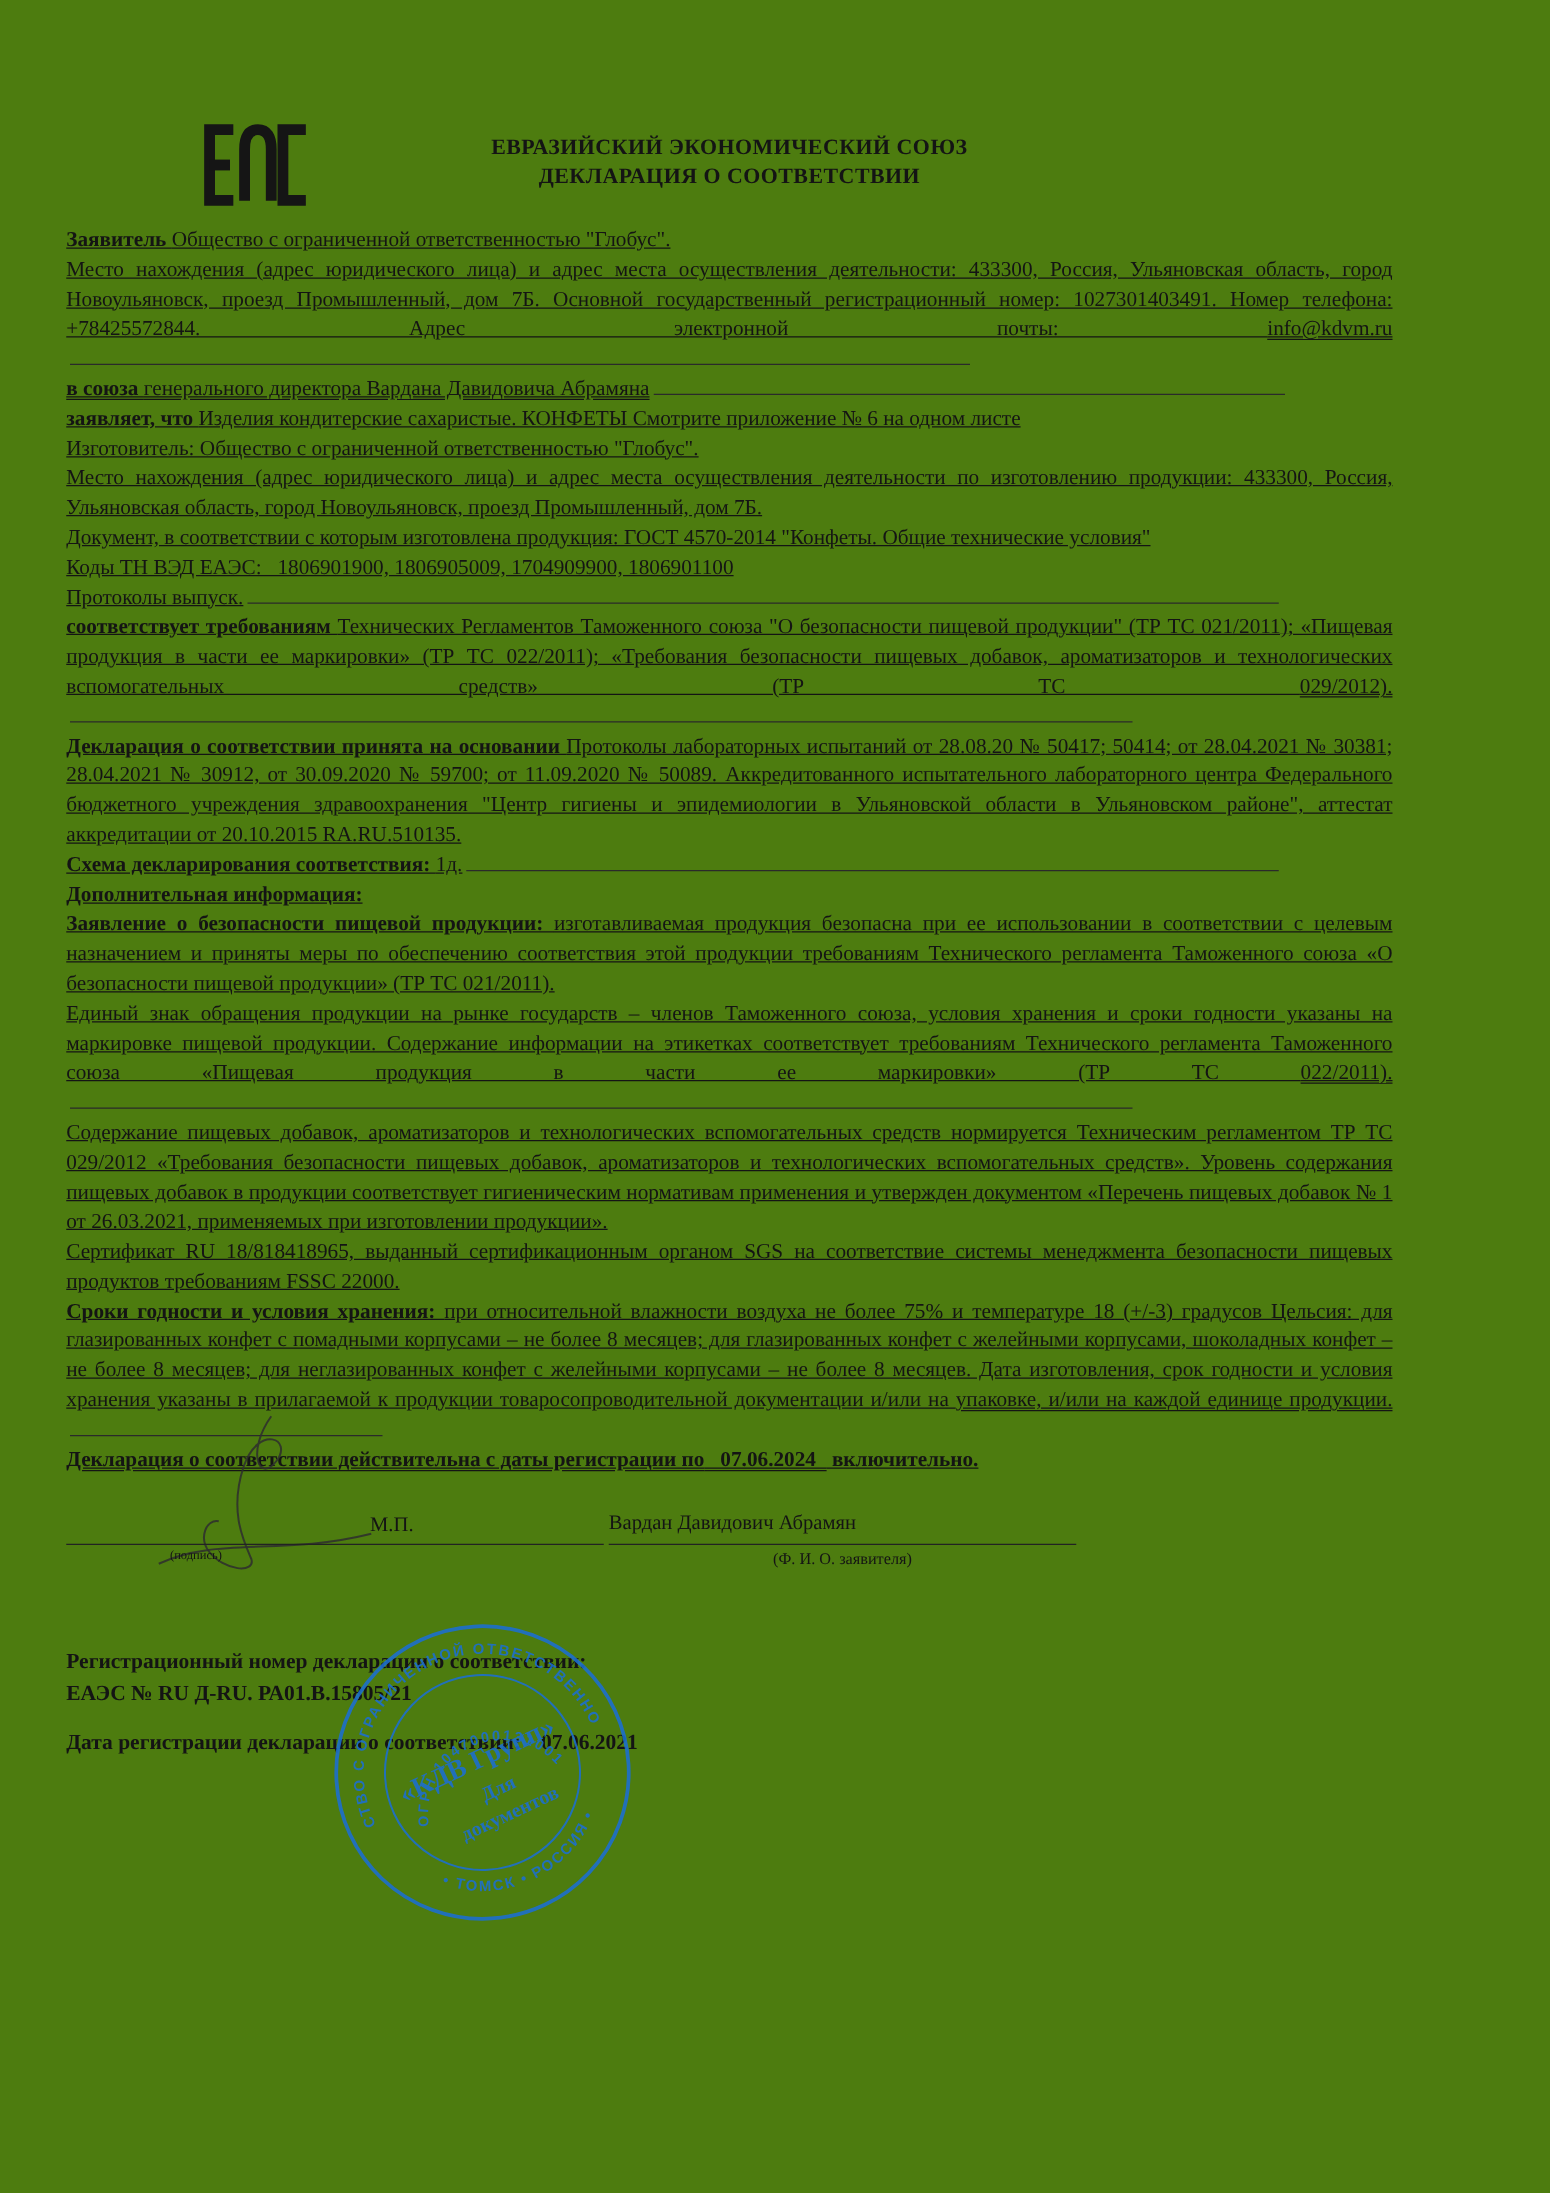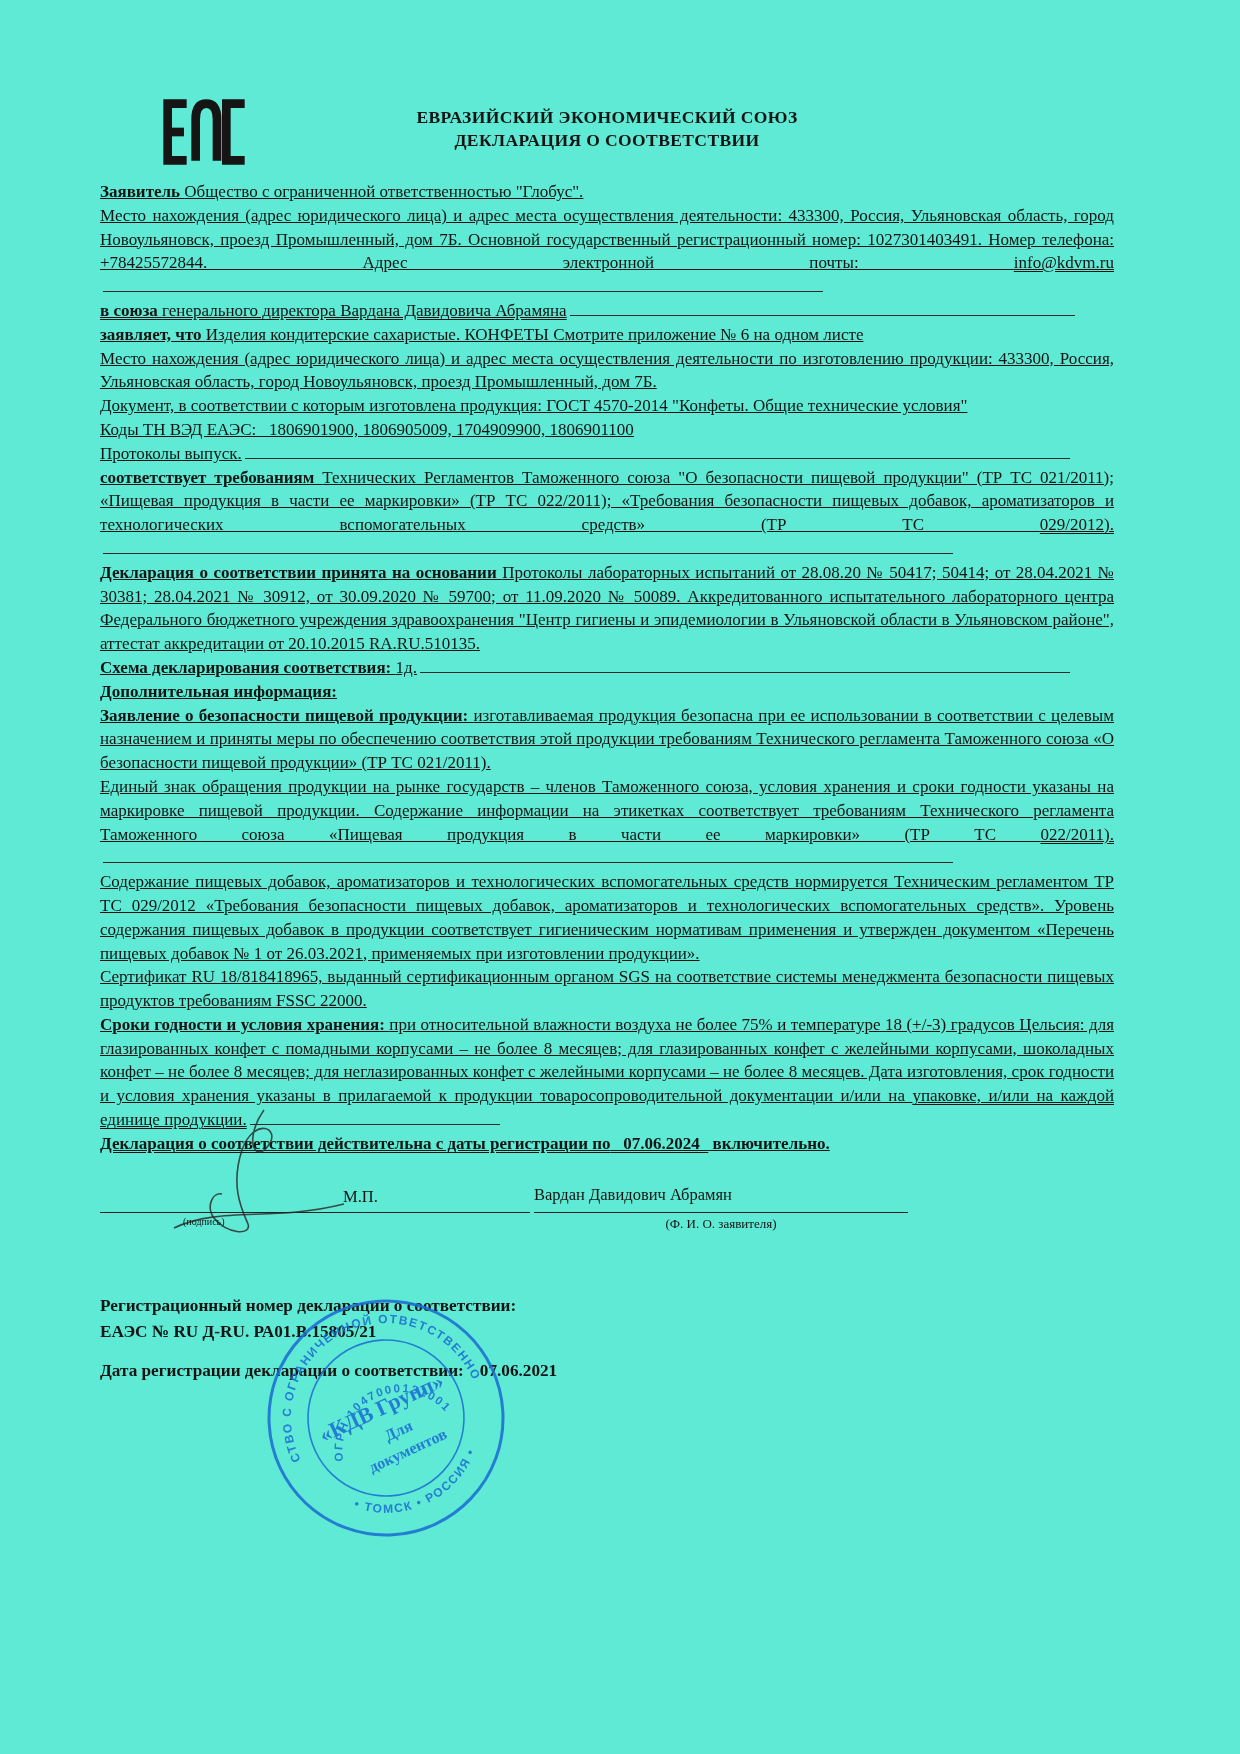--- a/index.html
+++ b/index.html
@@ -1,21 +1,21 @@
 <!DOCTYPE html>
 <html><head>
 <meta charset="utf-8">
 <style>
   html,body{margin:0;padding:0;background:#ffffff;}
   .page{
     position:relative;
     width:1240px;height:1754px;
     box-sizing:border-box;
-    padding:92px 126px 0 100px;
-    background:#5eead4;
+    padding:92px 126px 0 53px;
+    background:#4d7c0f;
     overflow:hidden;
     font-family:"Liberation Serif", serif;
     color:#141414;
   }
   .eac-logo{position:absolute;left:160px;top:92px;width:88px;height:80px;}
   .title{
     text-align:center;
     margin:14px auto 0 auto;
     width:760px;
     font-weight:bold;
@@ -75,20 +75,21 @@
   <div class="title">
     <div>ЕВРАЗИЙСКИЙ ЭКОНОМИЧЕСКИЙ СОЮЗ</div>
     <div>ДЕКЛАРАЦИЯ О СООТВЕТСТВИИ</div>
   </div>
 
   <div class="body">
       <p class="para"><span class="b">Заявитель </span><span>Общество с ограниченной ответственностью "Глобус".</span></p>
       <p class="para"><span>Место нахождения (адрес юридического лица) и адрес места осуществления деятельности: 433300, Россия, Ульяновская область, город Новоульяновск, проезд Промышленный, дом 7Б. Основной государственный регистрационный номер: 1027301403491. Номер телефона: +78425572844. Адрес электронной почты: </span><span class="u">info@kdvm.ru</span><span class="fill" style="width: 720px;"></span></p>
       <p class="para"><span class="b u">в союза </span><span class="u">генерального директора Вардана Давидовича Абрамяна</span><span class="fill" style="width: 505px;"></span></p>
       <p class="para"><span class="b">заявляет, что </span><span>Изделия кондитерские сахаристые. КОНФЕТЫ Смотрите приложение № 6 на одном листе</span></p>
+      <p class="para"><span>Изготовитель: Общество с ограниченной ответственностью "Глобус".</span></p>
       <p class="para"><span>Место нахождения (адрес юридического лица) и адрес места осуществления деятельности по изготовлению продукции: 433300, Россия, Ульяновская область, город Новоульяновск, проезд Промышленный, дом 7Б.</span></p>
       <p class="para"><span>Документ, в соответствии с которым изготовлена продукция: ГОСТ 4570-2014 "Конфеты. Общие технические условия"</span></p>
       <p class="para"><span>Коды ТН ВЭД ЕАЭС:&nbsp;&nbsp; 1806901900, 1806905009, 1704909900, 1806901100</span></p>
       <p class="para"><span>Протоколы выпуск.</span><span class="fill" style="width: 825px;"></span></p>
       <p class="para"><span class="b">соответствует требованиям </span><span>Технических Регламентов Таможенного союза "О безопасности пищевой продукции" (ТР ТС 021/2011); «Пищевая продукция в части ее маркировки» (ТР ТС 022/2011); «Требования безопасности пищевых добавок, ароматизаторов и технологических вспомогательных средств» (ТР ТС </span><span class="u">029/2012).</span><span class="fill" style="width: 850px;"></span></p>
       <p class="para"><span class="b">Декларация о соответствии принята на основании </span><span>Протоколы лабораторных испытаний от 28.08.20 № 50417; 50414; от 28.04.2021 № 30381; 28.04.2021 № 30912, от 30.09.2020 № 59700; от 11.09.2020 № 50089. Аккредитованного испытательного лабораторного центра Федерального бюджетного учреждения здравоохранения "Центр гигиены и эпидемиологии в Ульяновской области в Ульяновском районе", аттестат аккредитации от 20.10.2015 RA.RU.510135.</span></p>
       <p class="para"><span class="b">Схема декларирования соответствия: </span><span>1д.</span><span class="fill" style="width: 650px;"></span></p>
       <p class="para"><span class="b">Дополнительная информация:</span></p>
       <p class="para"><span class="b">Заявление о безопасности пищевой продукции: </span><span>изготавливаемая продукция безопасна при ее использовании в соответствии с целевым назначением и приняты меры по обеспечению соответствия этой продукции требованиям Технического регламента Таможенного союза «О безопасности пищевой продукции» (ТР ТС 021/2011).</span></p>
       <p class="para"><span>Единый знак обращения продукции на рынке государств – членов Таможенного союза, условия хранения и сроки годности указаны на маркировке пищевой продукции. Содержание информации на этикетках соответствует требованиям Технического регламента Таможенного союза «Пищевая продукция в части ее маркировки» (ТР ТС </span><span class="u">022/2011).</span><span class="fill" style="width: 850px;"></span></p>

